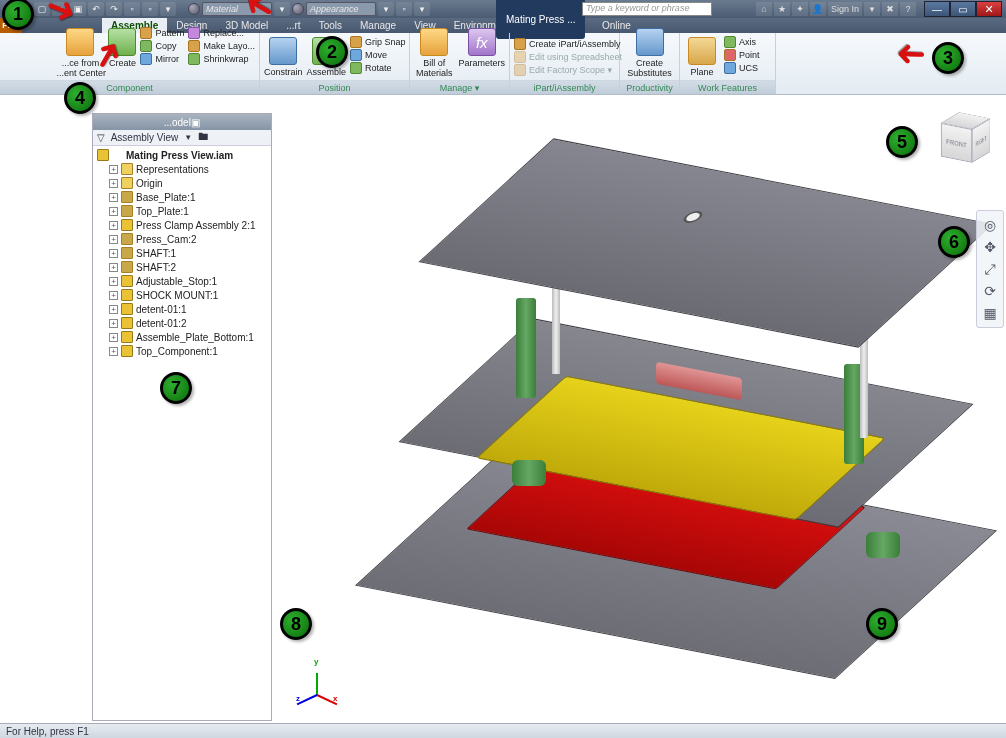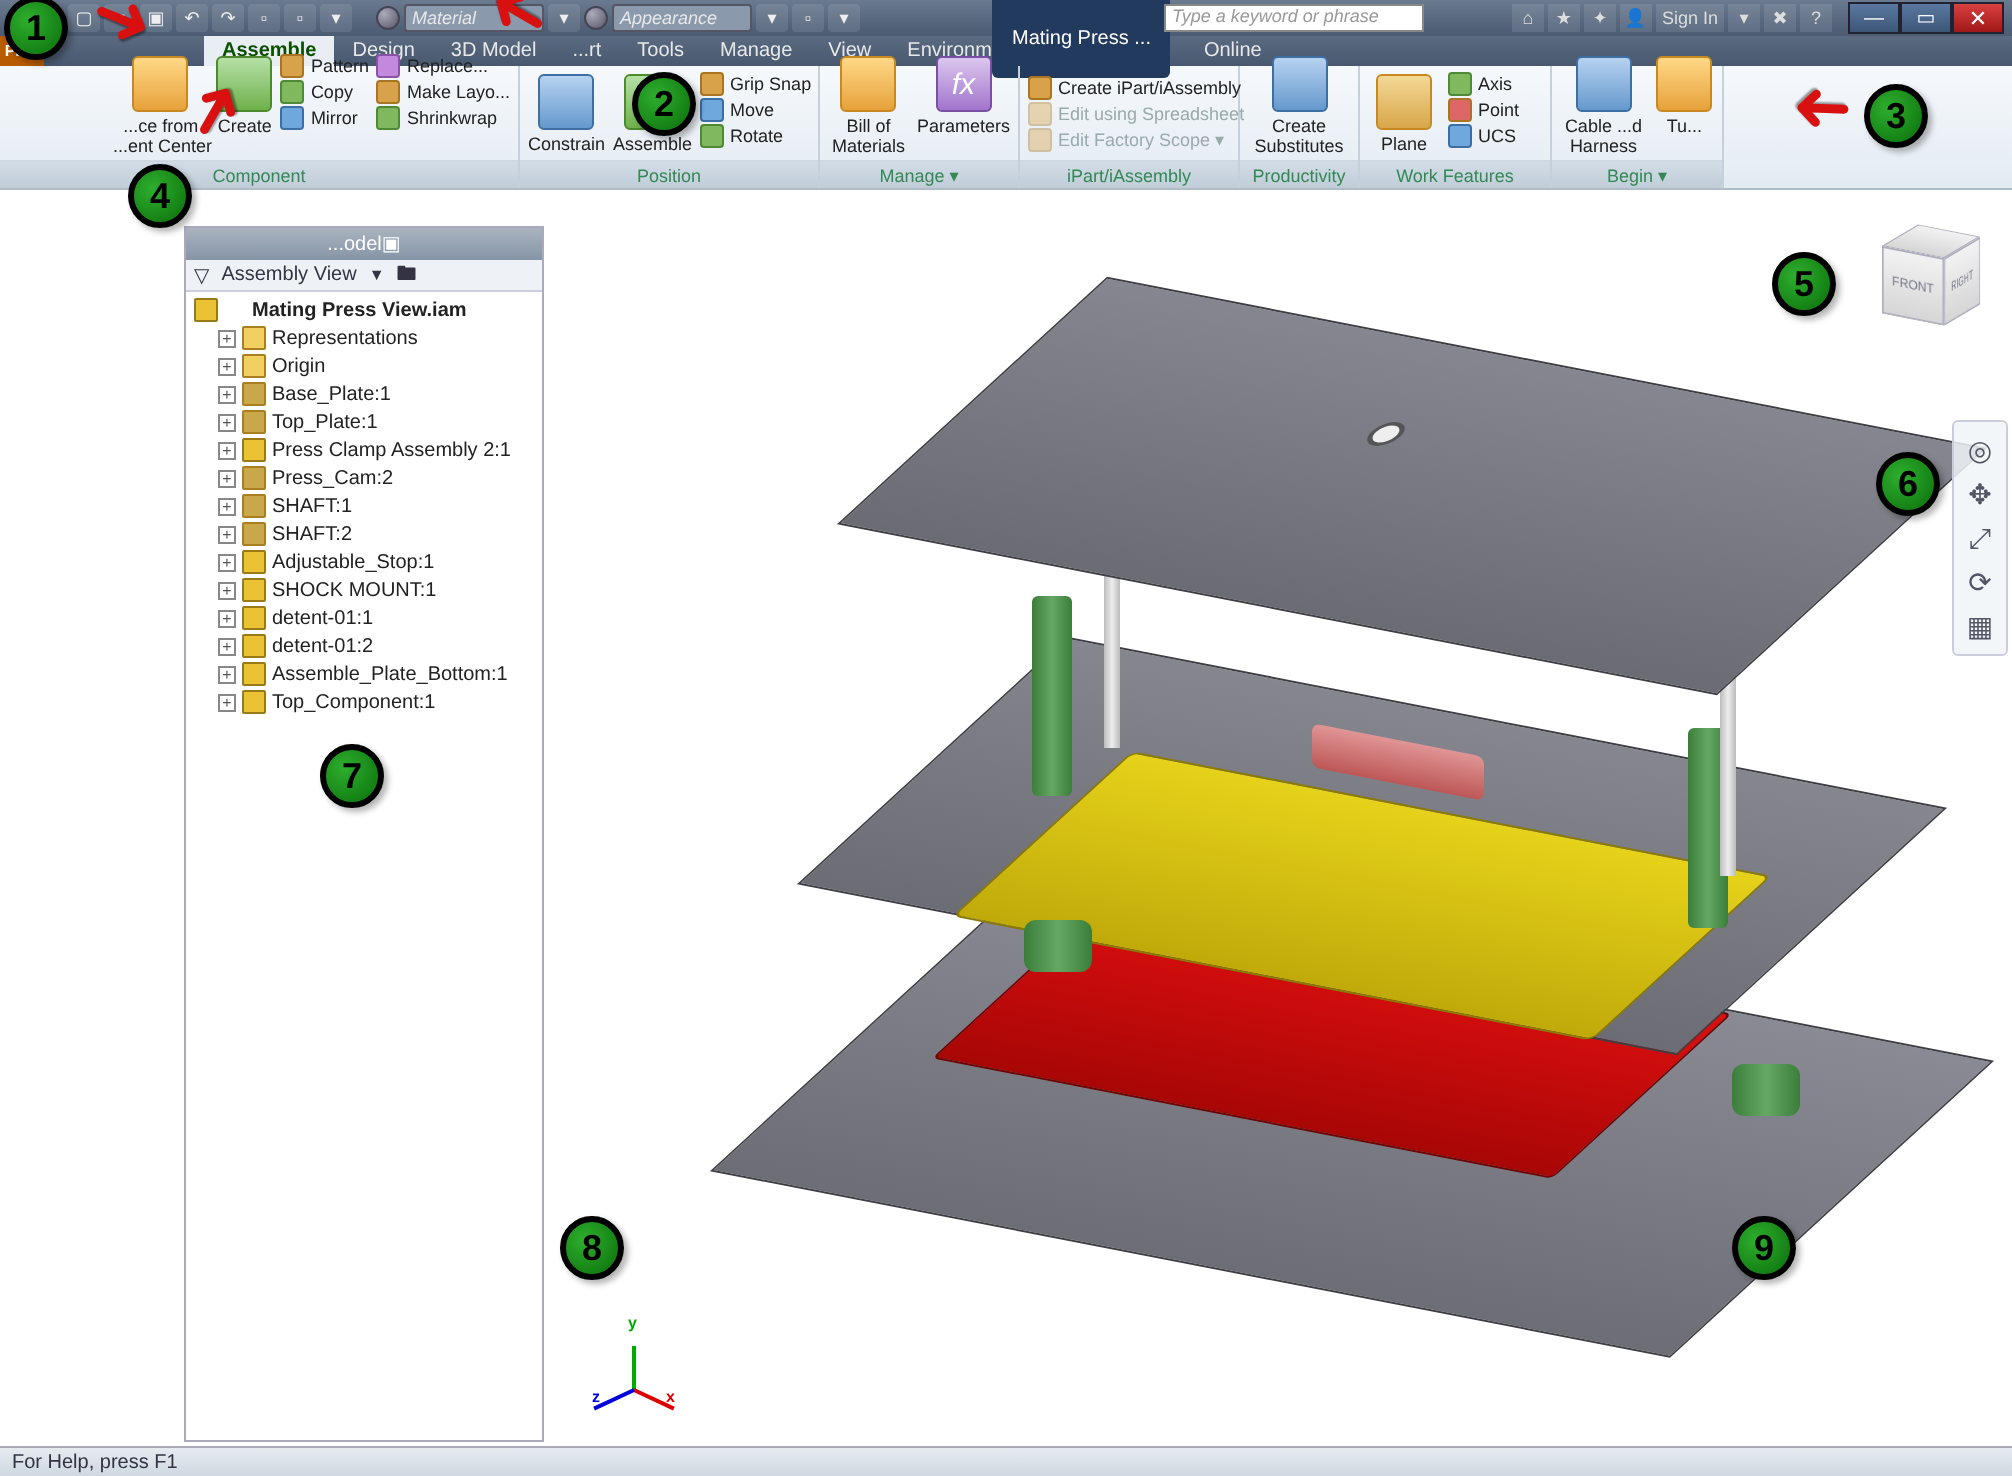--- a/index.html
+++ b/index.html
@@ -299,34 +299,20 @@
           </div>
         <div class="smallitem">
             <div class="si c"></div>
             <span>UCS</span>
           </div>
       </div>
     </div>
     <div class="panel-title">Work Features</div>
   </div>
 
-  <div class="panel" style="width:86px;">
-    <div class="panel-body">
-      <div class="bigbtn" style="width:44px;">
-        <div class="bigicon alt2"></div>
-          <div style="white-space:pre;">Cable ...d
-Harness</div>
-      </div>
-      <div class="bigbtn" style="width:30px;">
-        <div class="bigicon"></div>
-          <div>Tu...</div>
-      </div>
-    </div>
-    <div class="panel-title">Begin ▾</div>
-  </div>
 
 </div>
 
 <div class="filebar">
   <span>—</span>
   <span>▭</span>
   <span>✕</span>
 </div>
 
 <div class="workspace">

